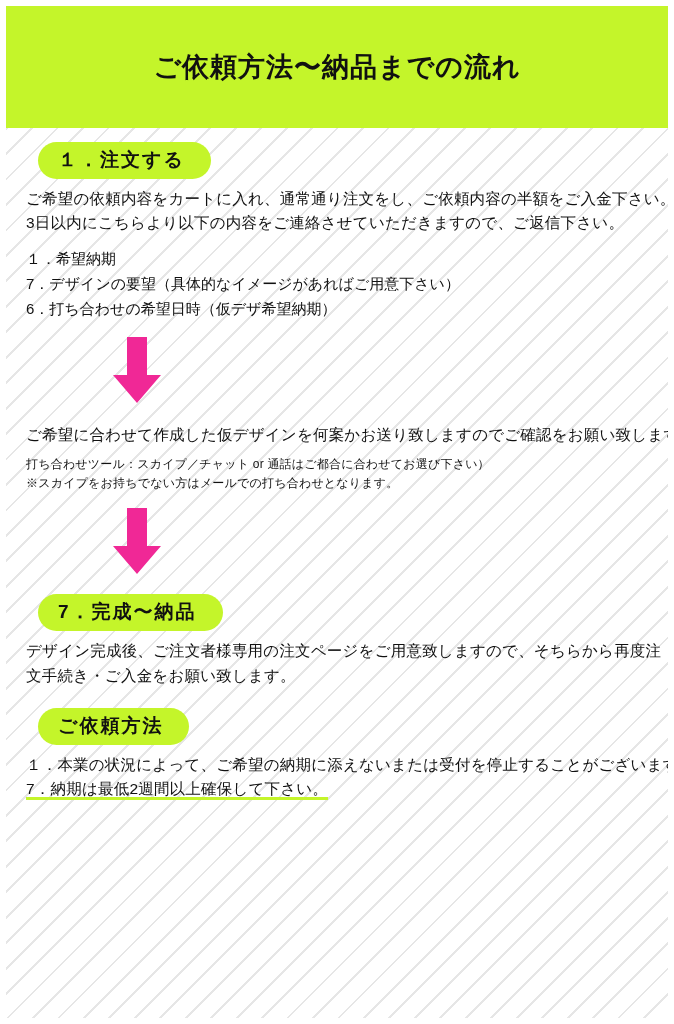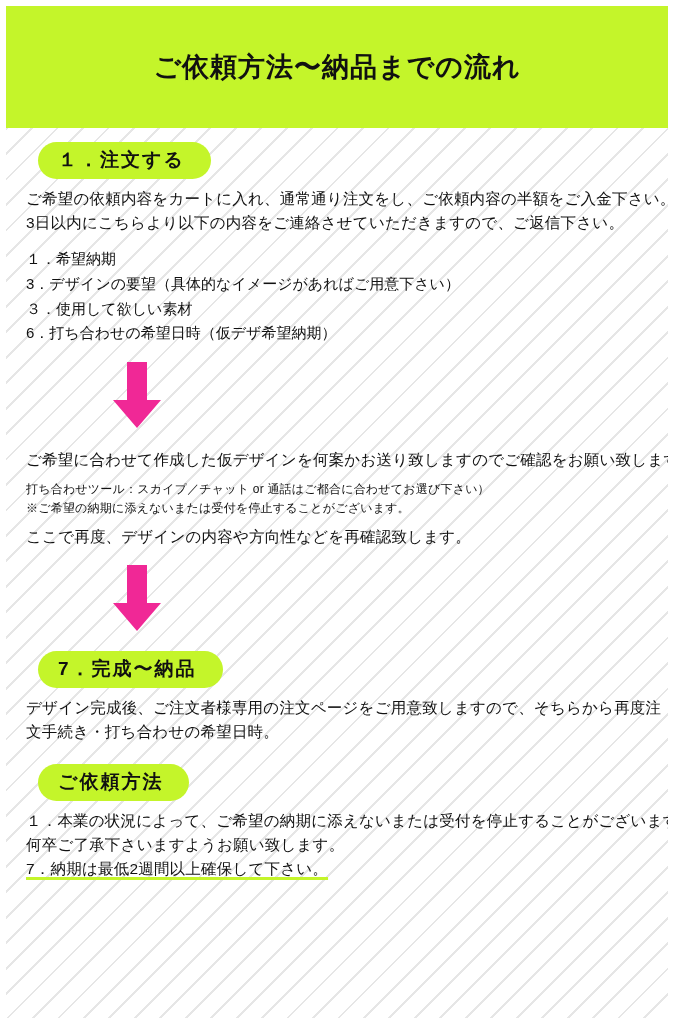--- a/index.html
+++ b/index.html
@@ -119,62 +119,59 @@
   <div class="content">
 
     <div class="section">
       <div class="pill">１．注文する</div>
       <div class="body-text">
         <div class="line">ご希望の依頼内容をカートに入れ、通常通り注文をし、ご依頼内容の半額をご入金下さい。</div>
         <div class="line">3日以内にこちらより以下の内容をご連絡させていただきますので、ご返信下さい。</div>
       </div>
       <div class="list">
         <div>１．希望納期</div>
-        <div>3．デザインの要望（具体的なイメージがあればご用意下さい）</div>
-        <div>３．使用して欲しい素材</div>
+        <div>7．デザインの要望（具体的なイメージがあればご用意下さい）</div>
         <div>6．打ち合わせの希望日時（仮デザ希望納期）</div>
       </div>
     </div>
 
     <div class="arrow-wrap">
       <svg class="arrow" viewBox="0 0 52 66">
         <polygon points="16,0 36,0 36,38 50,38 26,66 2,38 16,38" fill="#f02896"></polygon>
       </svg>
     </div>
 
     <div class="section">
       <div class="body-text">
         <div class="line">ご希望に合わせて作成した仮デザインを何案かお送り致しますのでご確認をお願い致します。</div>
       </div>
       <div class="body-text small">
         <div class="line">打ち合わせツール：スカイプ／チャット or 通話はご都合に合わせてお選び下さい）</div>
-        <div class="line">※ご希望の納期に添えないまたは受付を停止することがございます。</div>
+        <div class="line">※スカイプをお持ちでない方はメールでの打ち合わせとなります。</div>
       </div>
       <div class="body-text">
-        <div class="line">ここで再度、デザインの内容や方向性などを再確認致します。</div>
       </div>
     </div>
 
     <div class="arrow-wrap">
       <svg class="arrow" viewBox="0 0 52 66">
         <polygon points="16,0 36,0 36,38 50,38 26,66 2,38 16,38" fill="#f02896"></polygon>
       </svg>
     </div>
 
     <div class="section">
       <div class="pill">7．完成〜納品</div>
       <div class="body-text">
         <div class="line">デザイン完成後、ご注文者様専用の注文ページをご用意致しますので、そちらから再度注</div>
-        <div class="line">文手続き・打ち合わせの希望日時。</div>
+        <div class="line">文手続き・ご入金をお願い致します。</div>
       </div>
     </div>
 
     <div class="section">
       <div class="pill">ご依頼方法</div>
       <div class="body-text">
         <div class="line">１．本業の状況によって、ご希望の納期に添えないまたは受付を停止することがございます。</div>
-        <div class="line">何卒ご了承下さいますようお願い致します。</div>
         <div class="line note-underline">7．納期は最低2週間以上確保して下さい。</div>
       </div>
     </div>
 
   </div>
 </div>
 
 </body></html>

